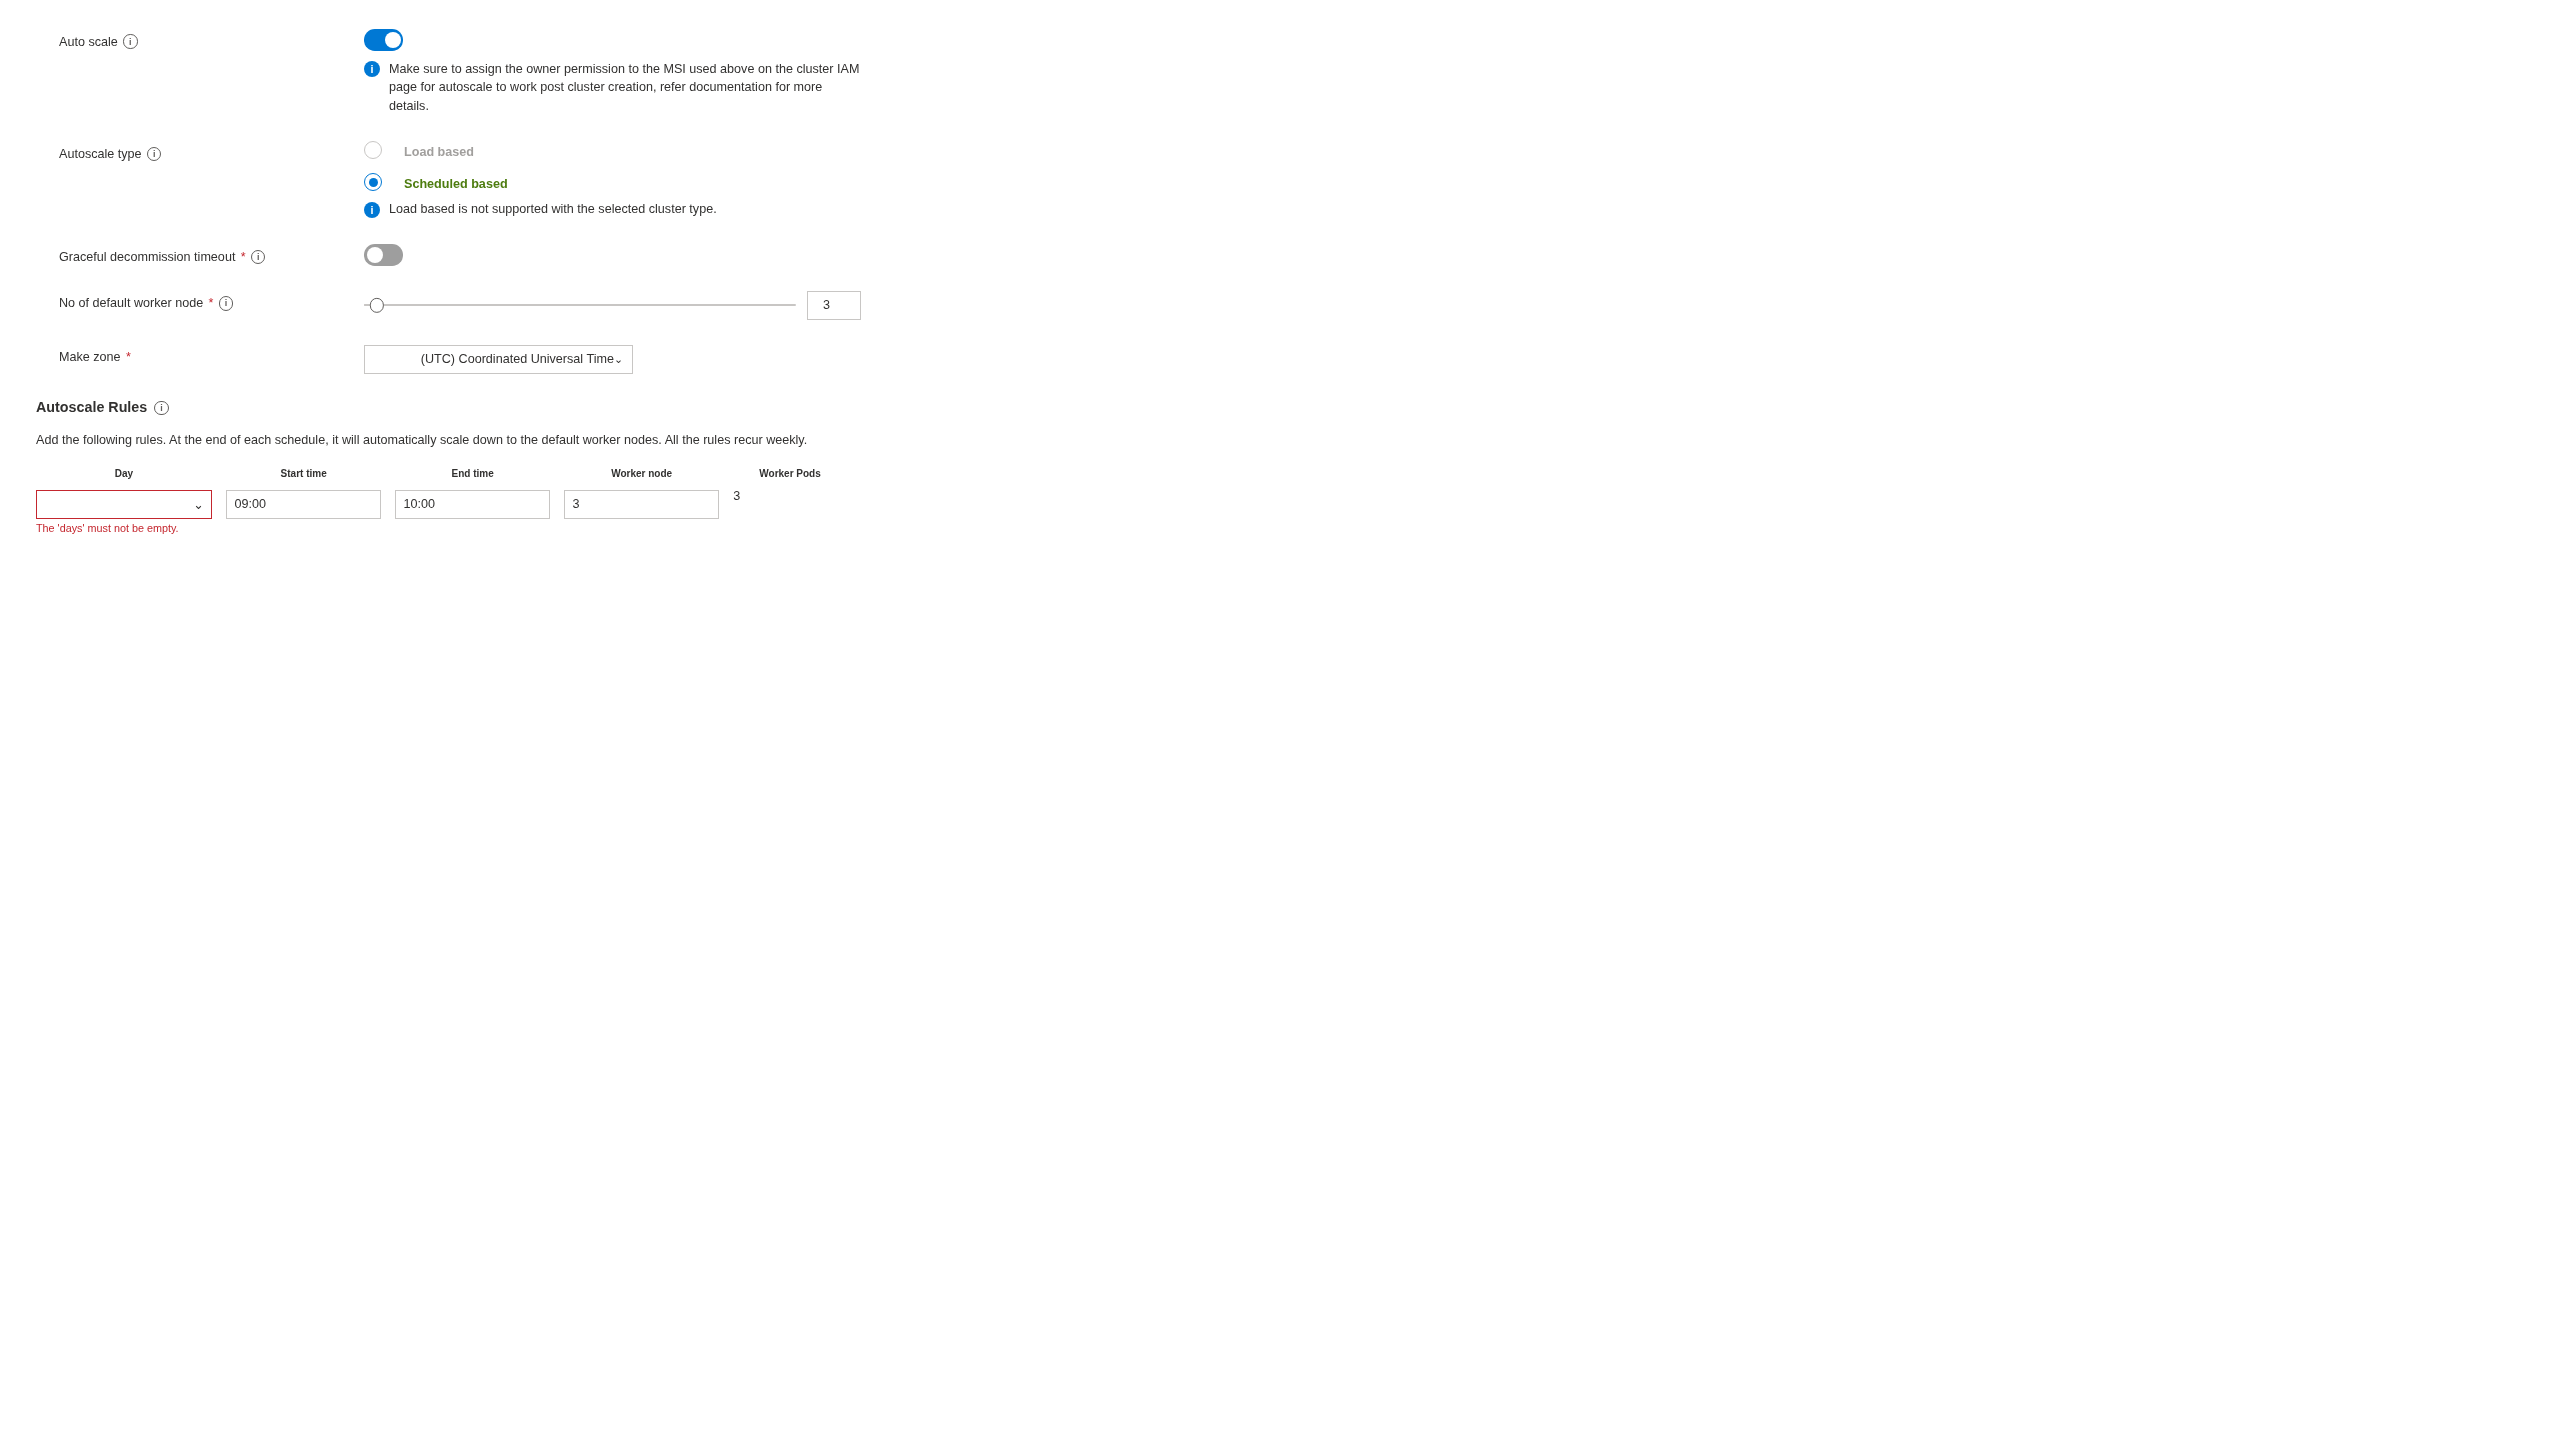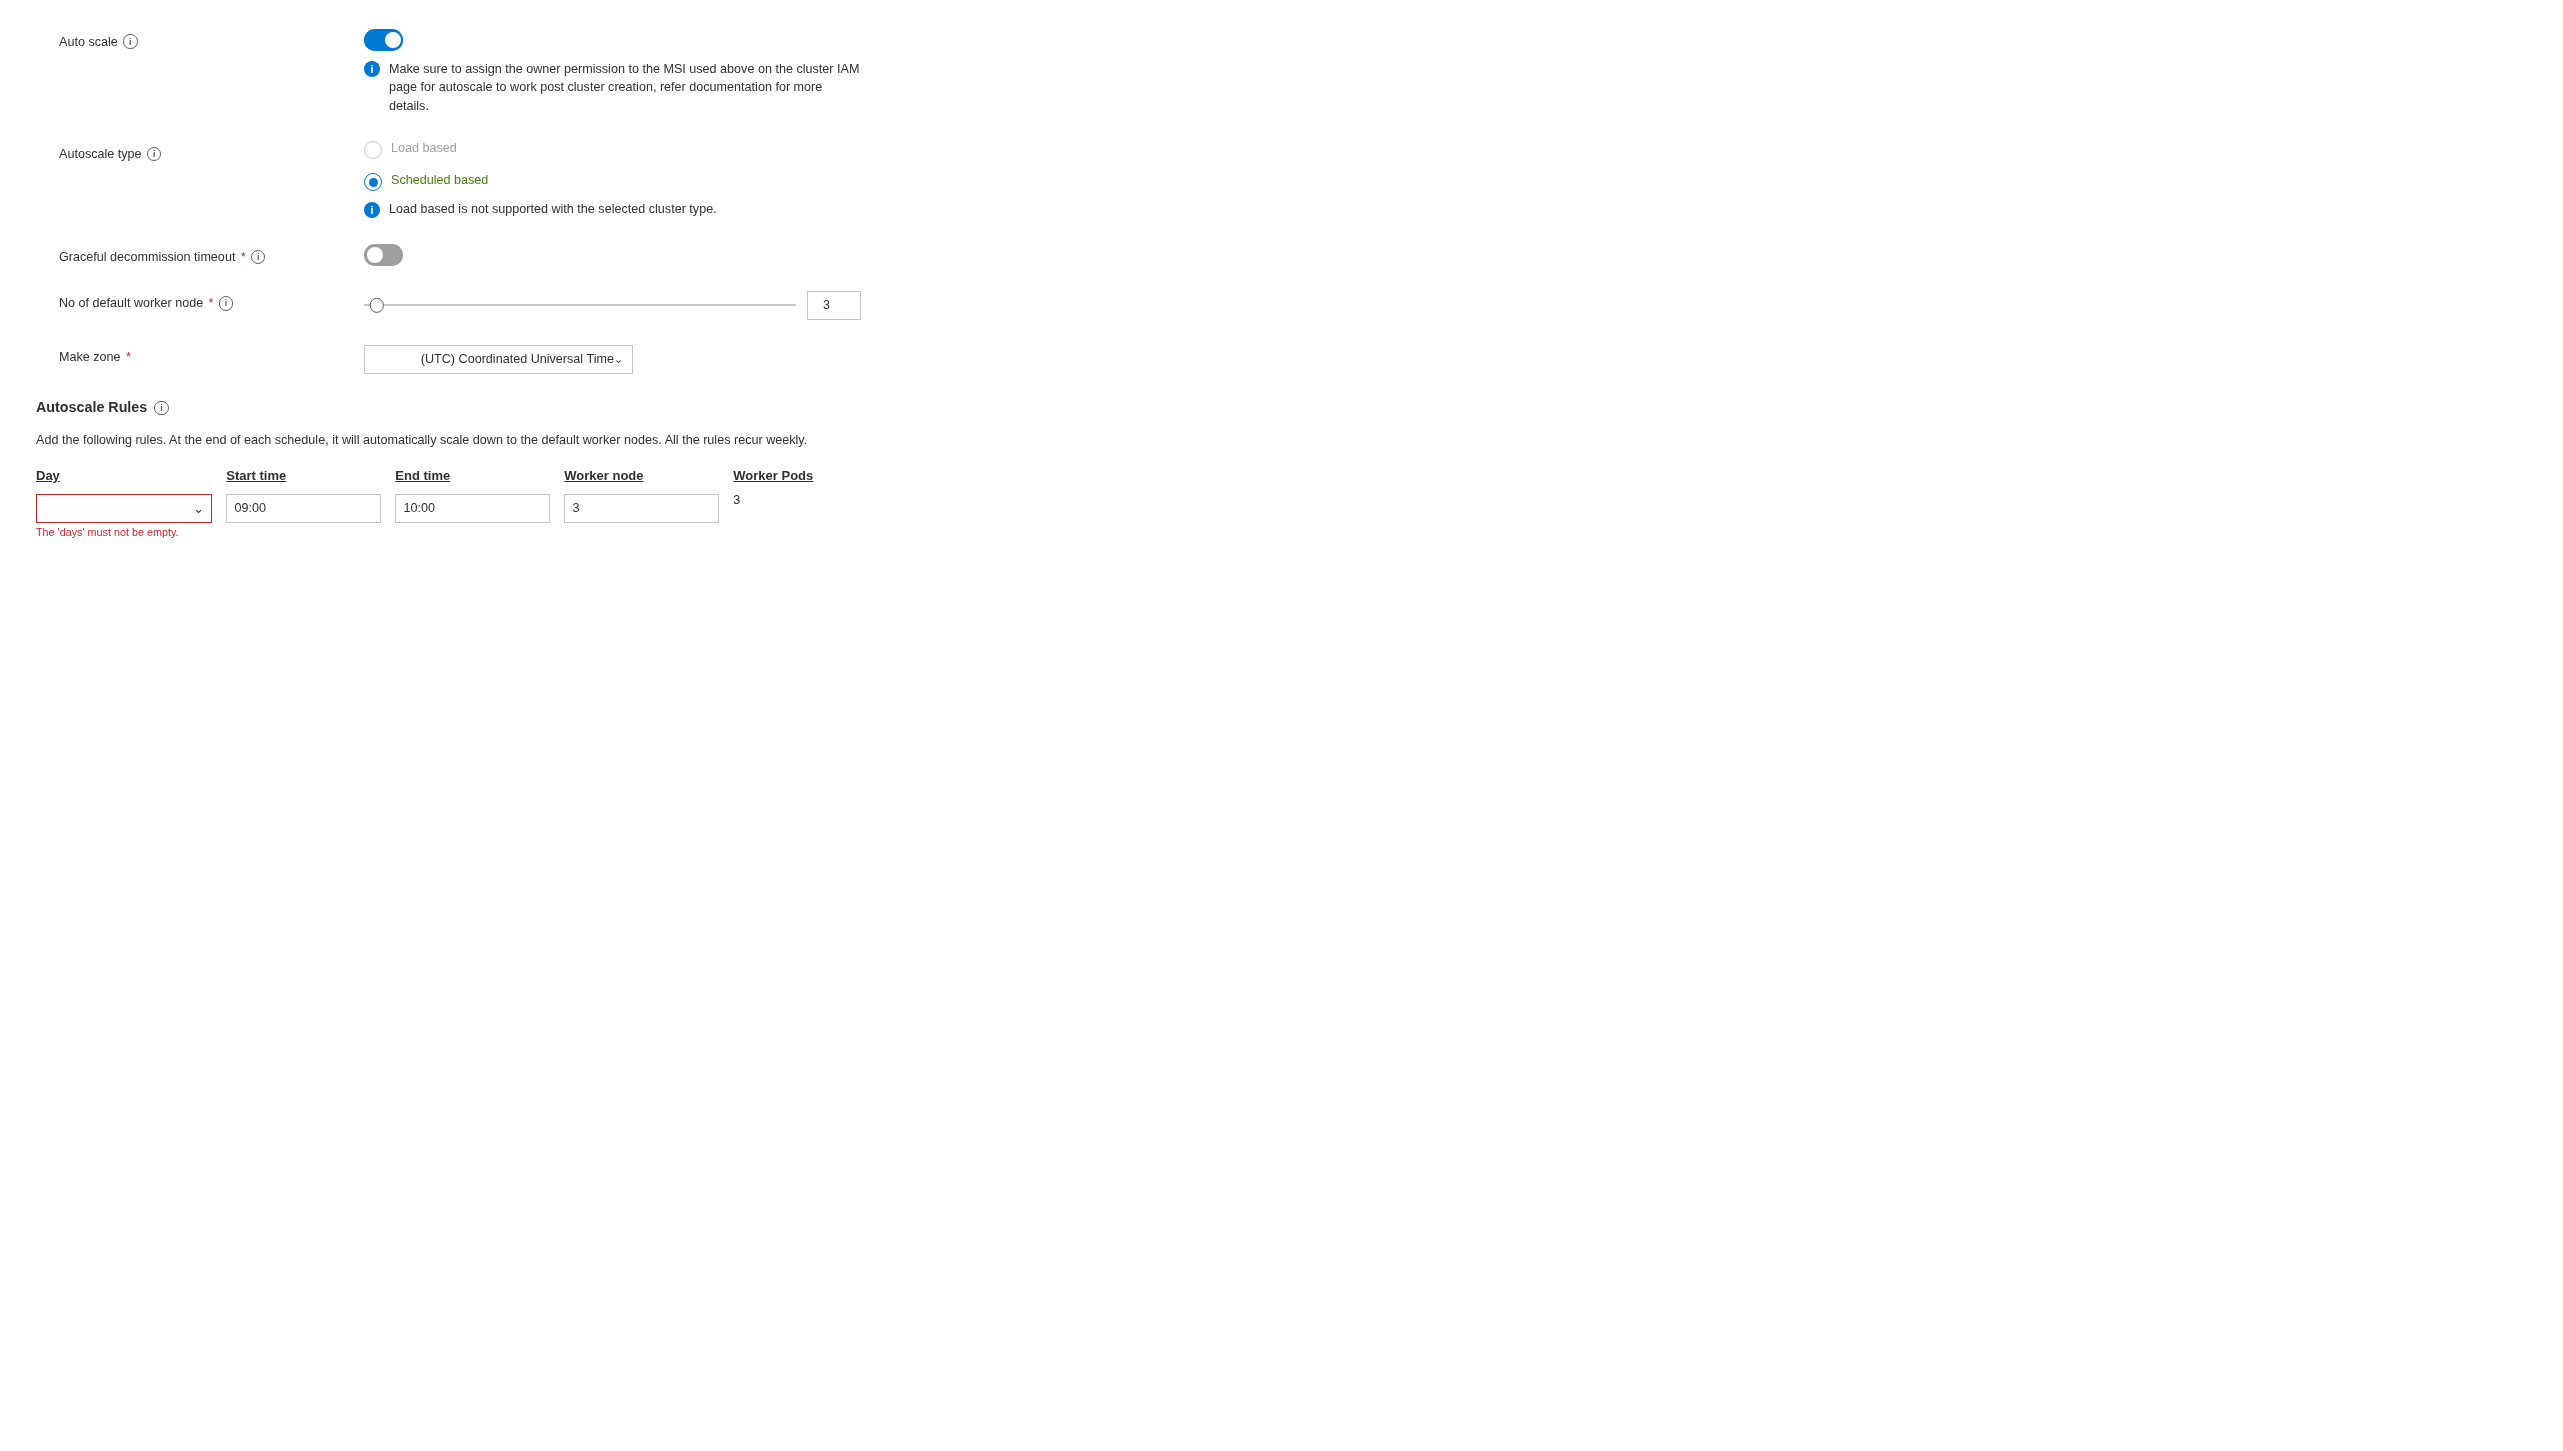--- a/index.html
+++ b/index.html
@@ -130,23 +130,24 @@
 
     
     .radio-group {
       display: flex;
       flex-direction: column;
       gap: 14.3px;
     }
 
     .radio-item {
       display: flex;
-      align-items: flex-start;
-      gap: 9px;
+      align-items: flex-end;
+      gap: 22px;
       cursor: pointer;
+      font-weight: bold;
     }
 
     .radio-outer {
       width: 18px;
       height: 18px;
       border-radius: 50%;
       border: 1.8px solid #c8c6c4;
       display: flex;
       align-items: center;
       justify-content: center;
@@ -259,27 +260,26 @@
       margin-bottom: 18px;
     }
 
     
     .rules-table {
       width: 100%;
       border-collapse: collapse;
     }
 
     .rules-table th {
-      text-align: left;
-      font-size: 13px;
+      text-align: center;
+      font-size: 10px;
       font-weight: 600;
       color: #323130;
       padding-bottom: 7.2px;
       padding-right: 14.3px;
-      text-decoration: underline;
     }
 
     .rules-table td {
       padding: 3.6px 14.3px 3.6px 0;
       vertical-align: top;
     }
 
     .table-input {
       width: 100%;
       height: 29px;

